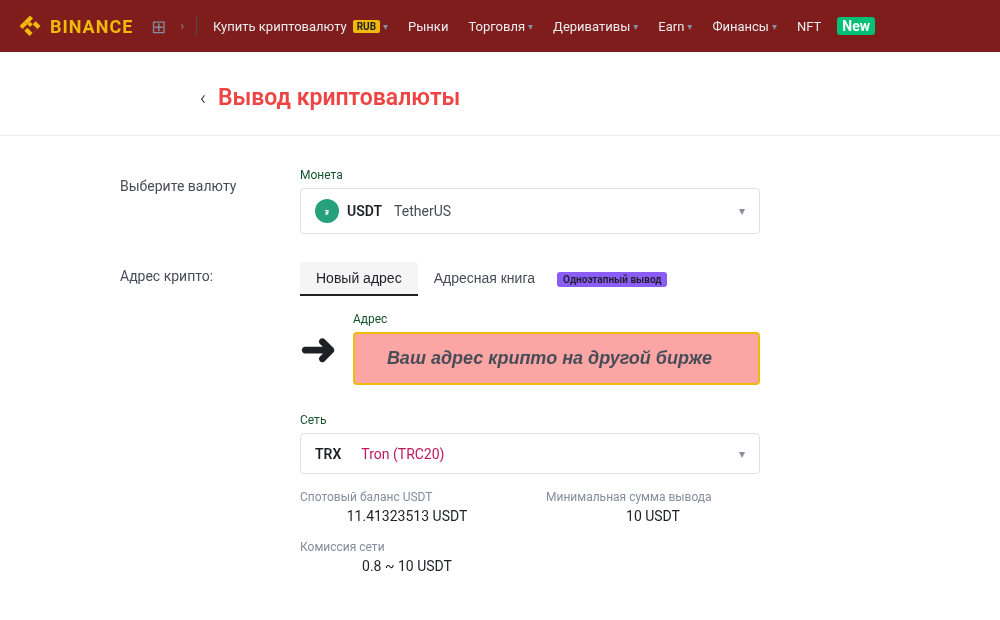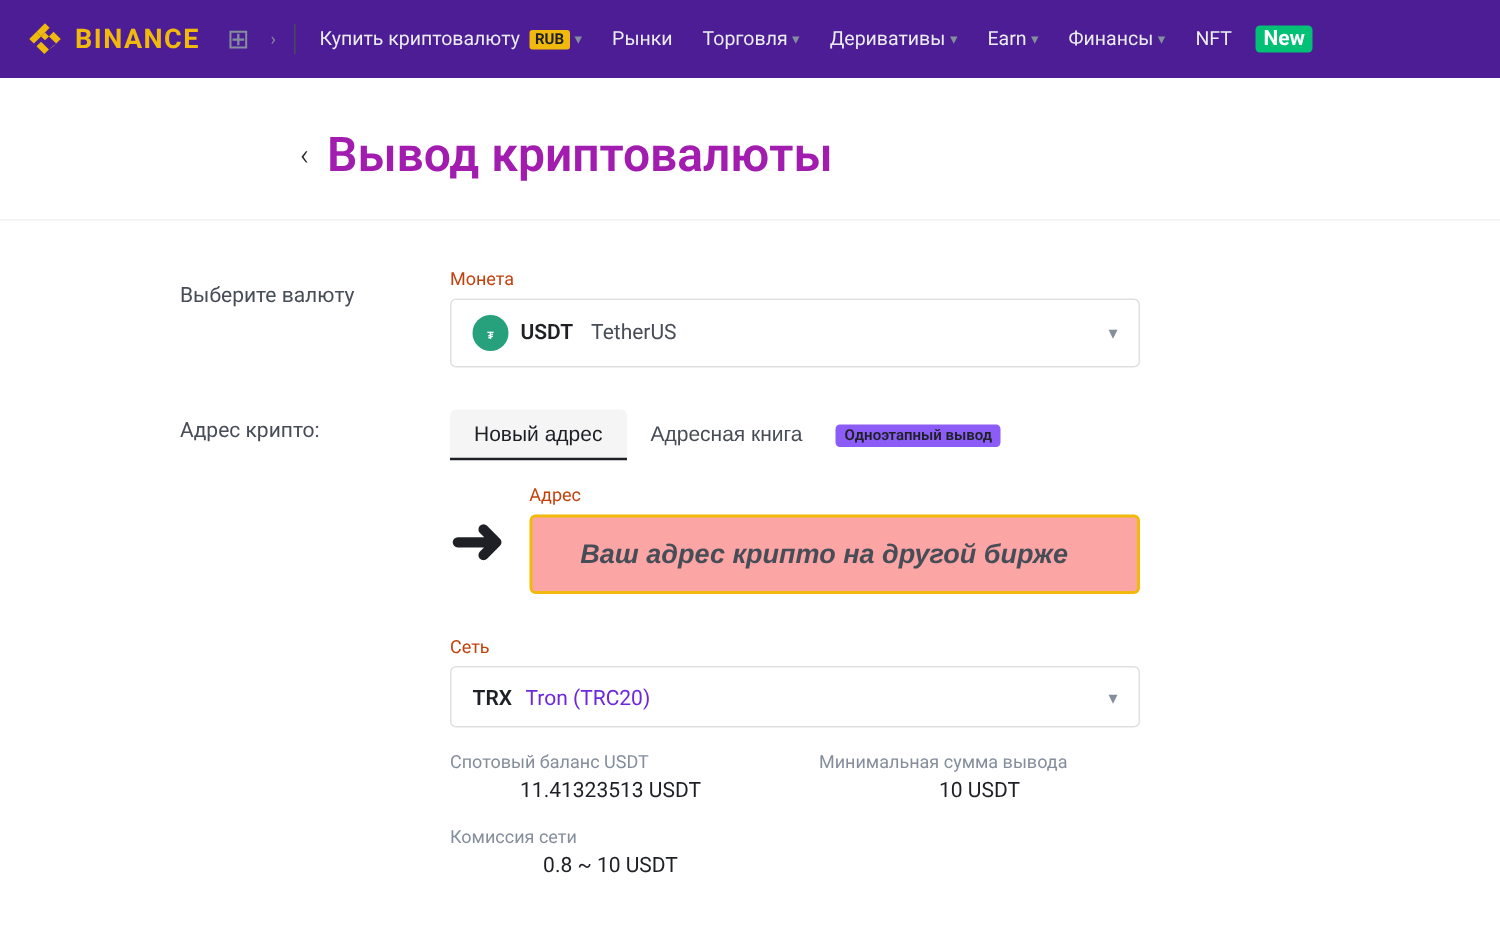--- a/index.html
+++ b/index.html
@@ -6,21 +6,21 @@
     body {
       font-family: -apple-system, BlinkMacSystemFont, 'Segoe UI', Roboto, sans-serif;
       background: #f5f5f5;
       width: 1000px;
       height: 620px;
       overflow: hidden;
     }
 
     
     .navbar {
-      background: #4c1d95;
+      background: #7f1d1d;
       height: 52px;
       display: flex;
       align-items: center;
       padding: 0 16px;
       gap: 4px;
     }
     .navbar-logo {
       display: flex;
       align-items: center;
       gap: 6px;
@@ -95,23 +95,23 @@
       border-bottom: 1px solid #f0f0f0;
       margin-bottom: 0;
     }
     .back-btn {
       font-size: 20px;
       color: #1e2026;
       cursor: pointer;
       font-weight: 300;
     }
     .page-title {
-      font-size: 32px;
+      font-size: 23px;
       font-weight: 600;
-      color: #a21caf;
+      color: #ef4444;
     }
 
     
     .form-area {
       padding: 32px 0 0 0;
       display: flex;
       flex-direction: column;
       gap: 28px;
     }
     .form-row {
@@ -126,21 +126,21 @@
       font-size: 14px;
       color: #474d57;
       padding-top: 10px;
     }
     .form-control-area {
       flex: 1;
       max-width: 460px;
     }
     .field-label {
       font-size: 12px;
-      color: #c2410c;
+      color: #14532d;
       margin-bottom: 6px;
     }
 
     
     .coin-select {
       border: 1px solid #e0e0e0;
       border-radius: 4px;
       padding: 10px 14px;
       display: flex;
       align-items: center;
@@ -243,22 +243,22 @@
       cursor: pointer;
       background: white;
     }
     .network-ticker {
       font-size: 14px;
       font-weight: 600;
       color: #1e2026;
     }
     .network-name {
       font-size: 14px;
-      color: #6d28d9;
-      margin-left: 5px;
+      color: #be185d;
+      margin-left: 16px;
     }
 
     
     .info-grid {
       display: grid;
       grid-template-columns: 1fr 1fr;
       gap: 16px 32px;
       margin-top: 16px;
     }
     .info-item {}

